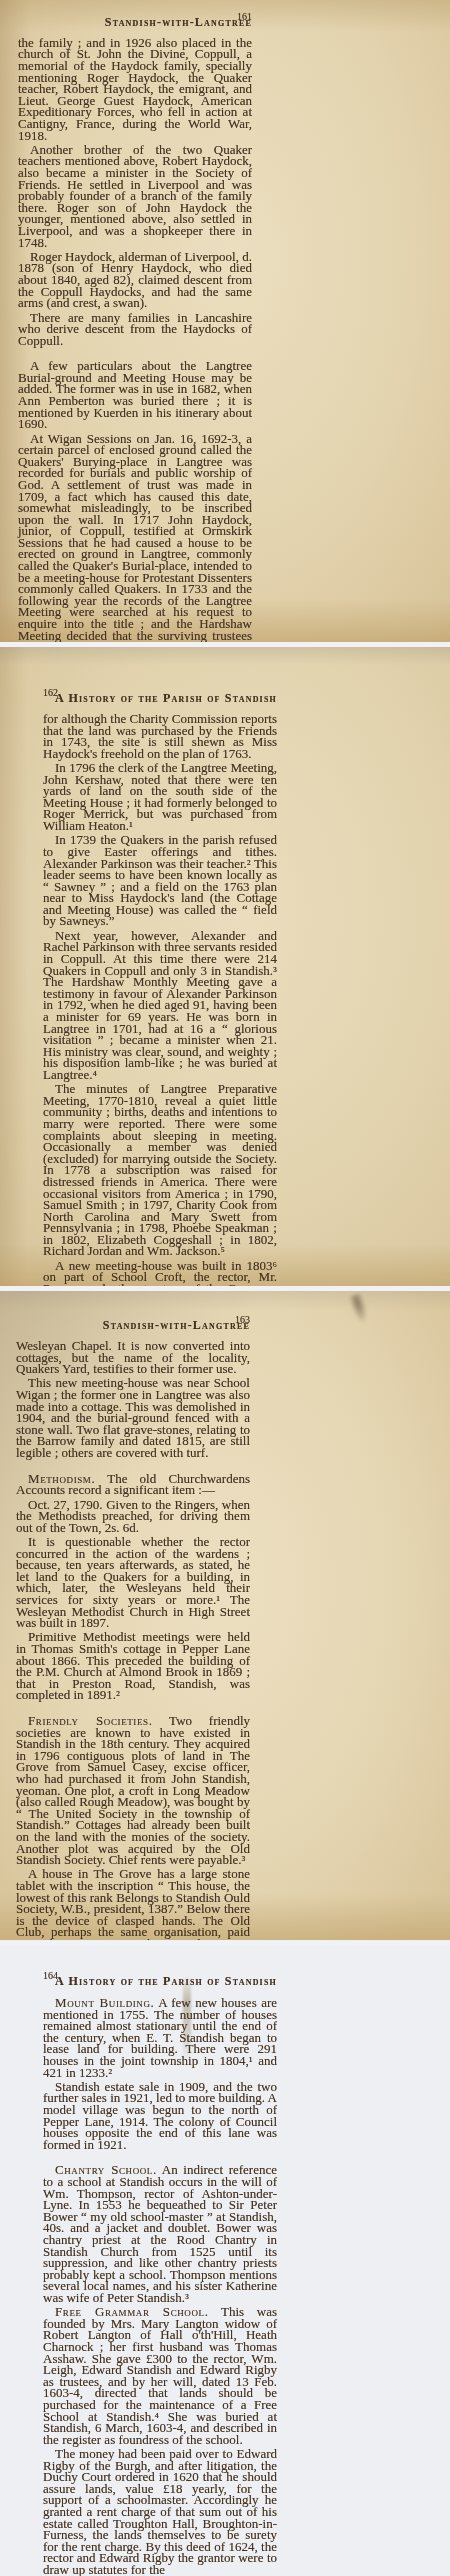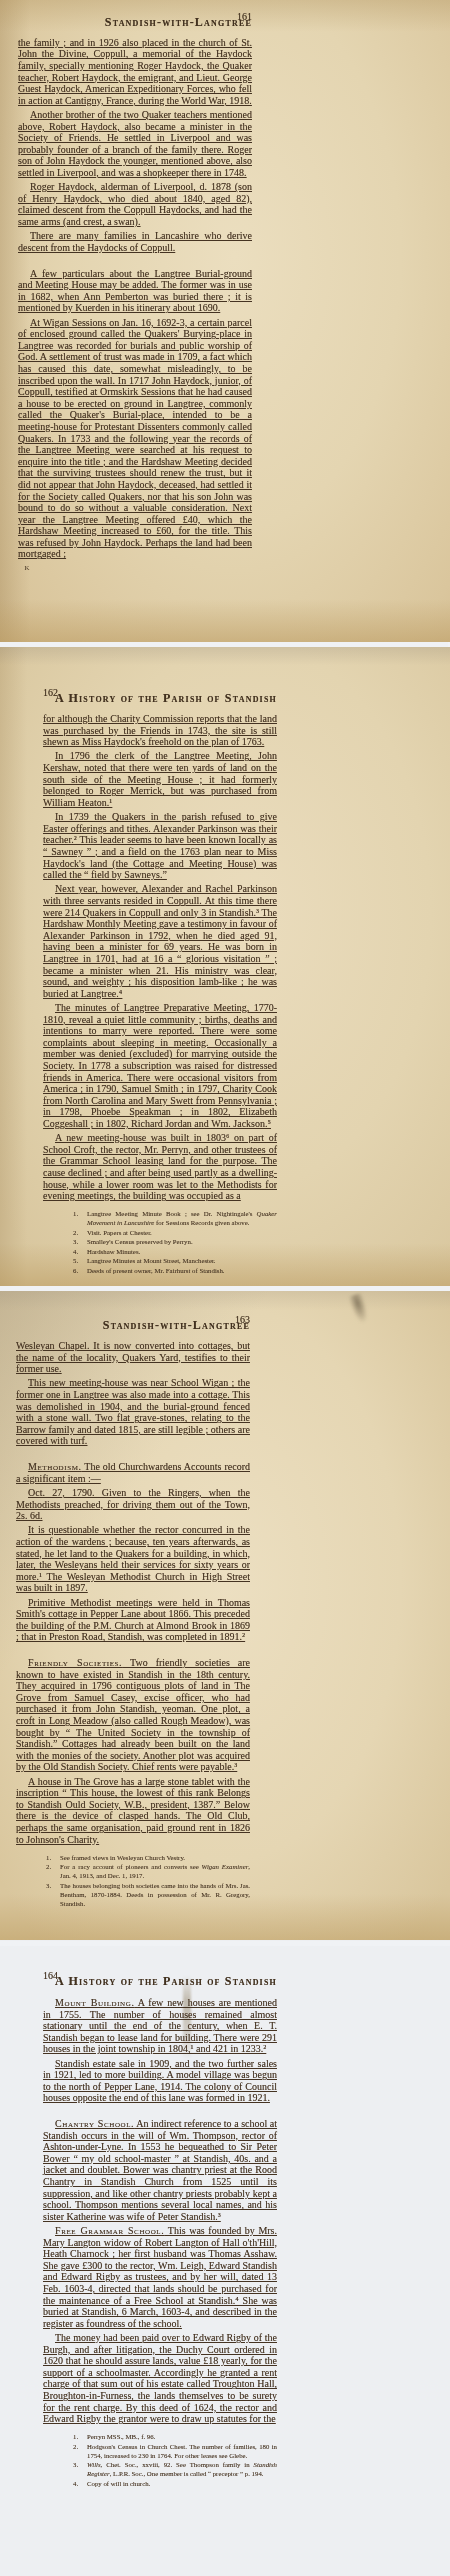--- a/index.html
+++ b/index.html
@@ -32,23 +32,22 @@
     radial-gradient(to right, rgba(146,116,68,.15), rgba(146,116,68,0) 24px),
     radial-gradient(ellipse at 52% 40%, #ebdec0 0%, #e5d6b4 50%, #dbc8a1 90%); }
 
   .p161 .content { margin-left:18px; padding-top:10.8px; }
   .p162 .content { margin-left:43px; padding-top:40px; }
   .p163 .content { margin-left:16px; padding-top:23px; }
   .p164 .content { margin-left:43px; padding-top:24px; }
 
   .page p {
     margin:0 0 2.7px; text-align:justify;
-    font-size:10px; line-height:11.6px;
+    font-size:13px; line-height:11.6px;
     text-shadow:0 0 0.3px rgba(69,51,34,.5);
-    text-decoration:underline;
   }
   .indent { text-indent:12px; }
   .gap { margin-top:14px !important; }
   .sc { font-variant:small-caps; letter-spacing:0.6px; }
   .it { font-style:italic; }
 
   .page-header { position:relative; height:13px; margin-bottom:13px; }
   .rtitle {
     position:absolute; left:0; right:0; top:4px; text-align:right;
     font-variant:small-caps; letter-spacing:1.2px; font-weight:bold;

